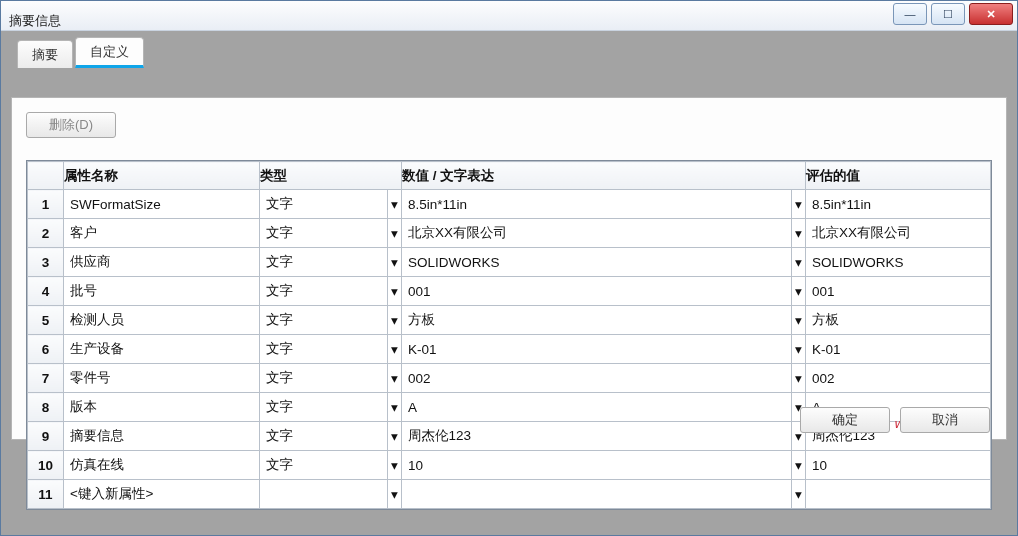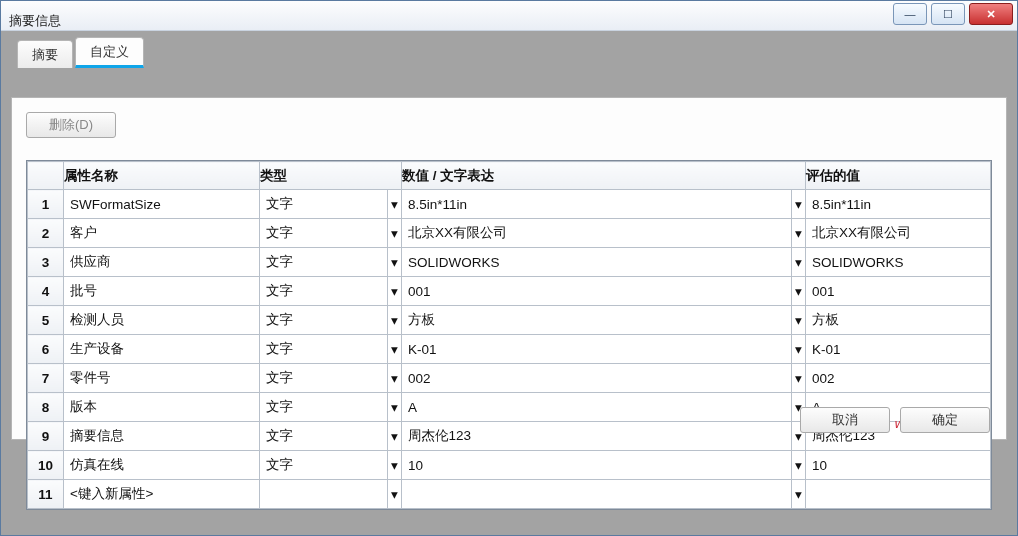--- a/index.html
+++ b/index.html
@@ -427,19 +427,19 @@
                   <span class="cell"></span>
                 </td>
               </tr>
             </tbody>
         </table>
       </div>
 
       <div class="watermark2">www.1CAE.com</div>
 
       <div class="footer">
+        <div class="btn">确定</div>
         <div class="btn">取消</div>
-        <div class="btn">确定</div>
       </div>
 
     </div>
   </div>
 </div>
 
 </body></html>

